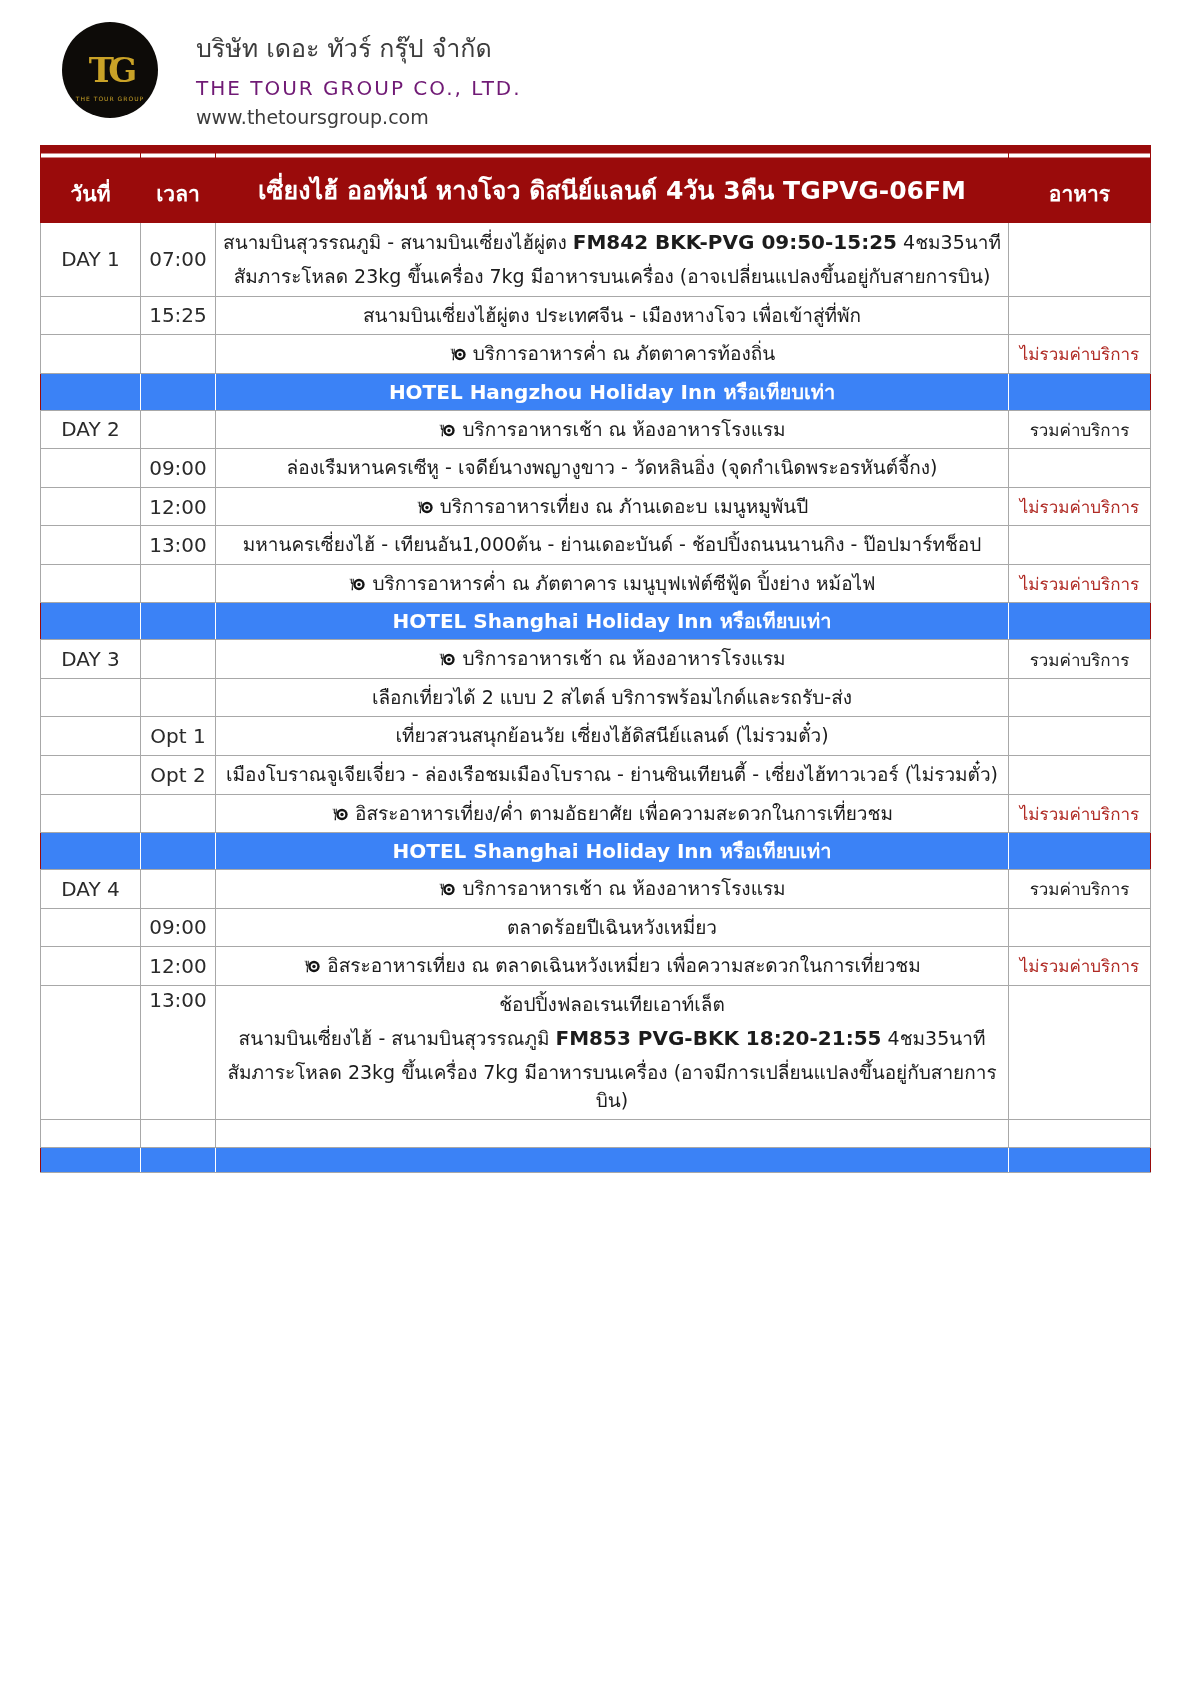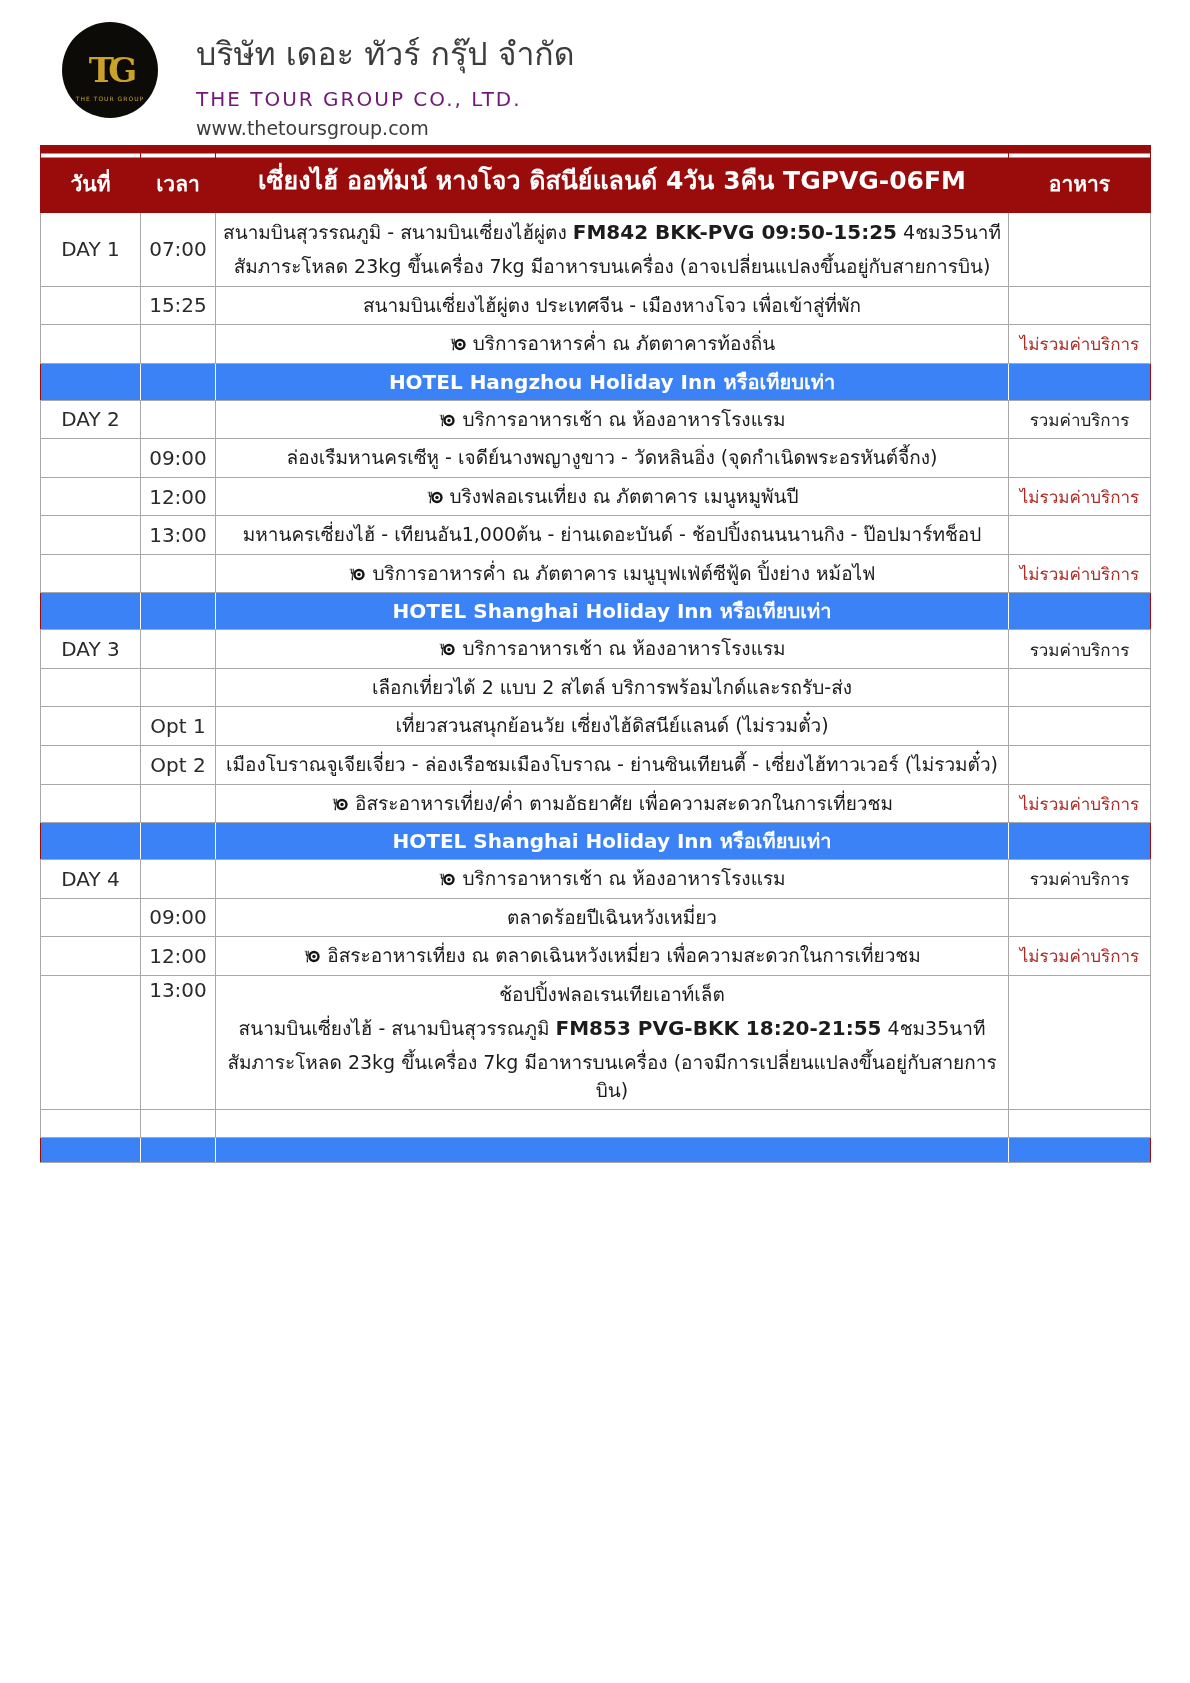--- a/index.html
+++ b/index.html
@@ -19,36 +19,36 @@
   }
   .logo .monogram {
     color:#c9a227; font-family:"DejaVu Serif","Liberation Serif",serif;
     font-size:34px; font-weight:bold; letter-spacing:-6px; line-height:1;
   }
   .logo .logo-sub {
     position:absolute; bottom:16px; left:0; right:0; text-align:center;
     color:#c9a227; font-size:6px; letter-spacing:1px;
   }
   .company-text { margin-left:38px; padding-top:6px; }
-  .company-text .th { font-size:32px; color:#3c3c3c; }
+  .company-text .th { font-size:25px; color:#3c3c3c; }
   .company-text .en { font-size:20px; color:#701a75; letter-spacing:2px; margin-top:8px; }
   .company-text .web { font-size:19px; color:#3c3c3c; margin-top:6px; }
 
   
   .table-wrap { position:absolute; left:40px; top:145px; width:1110px; }
   table { border-collapse:collapse; width:1110px; table-layout:fixed; }
   col.c-day  { width:100px; }
   col.c-time { width:75px; }
   col.c-main { width:793px; }
   col.c-meal { width:142px; }
 
   th, td { border:1.5px solid #a8a8a8; vertical-align:middle; }
 
   thead th {
-    height:67px; padding:0;
+    height:77px; padding:0;
     background:linear-gradient(to bottom,#9a0b0b 0,#9a0b0b 7px,#ffffff 7px,#ffffff 11px,#9a0b0b 11px,#9a0b0b 100%);
     color:#ffffff; font-weight:bold; text-align:center;
     border:1.5px solid #9a0b0b; vertical-align:bottom; padding-bottom:12px;
   }
   thead th.small { font-size:21px; }
   thead th.big  { font-size:25px; }
 
   td { background:#ffffff; text-align:center; font-size:19px; padding:2px 6px; }
   td.day-cell  { font-size:20px; color:#2a2a2a; }
   td.time-cell { font-size:20px; color:#2a2a2a; }
@@ -168,21 +168,21 @@
           <td class="day-cell"></td>
           <td class="time-cell">12:00</td>
           <td class="detail-cell">
             <div class="line"><svg class="meal-icon" width="17" height="15" viewBox="0 0 24 18">
                 <g fill="#141414">
                   <path d="M2.2 1h1.3v5h1V1h1.3v5h1V1h1.3v5.2c0 1-.6 1.9-1.5 2.3l.5 8.5h-2l.5-8.5C4.7 8.1 4.1 7.2 4.1 6.2z"></path>
                   <circle cx="15.5" cy="9" r="8"></circle>
                 </g>
                 <circle cx="15.5" cy="9" r="4.6" fill="#ffffff"></circle>
                 <circle cx="15.5" cy="9" r="2.4" fill="#141414"></circle>
-              </svg><span>บริงฟลอเรนเที่ยง ณ ภัตตาคาร เมนูหมูพันปี</span></div>
+              </svg><span>บริการอาหารเที่ยง ณ ภัานเดอะบ เมนูหมูพันปี</span></div>
           </td>
           <td class="meal-cell not-included">ไม่รวมค่าบริการ</td>
         </tr>
         <tr style="height: 31px;">
           <td class="day-cell"></td>
           <td class="time-cell">13:00</td>
           <td class="detail-cell">
             <div class="line"><span>มหานครเซี่ยงไฮ้ - เทียนอัน1,000ต้น - ย่านเดอะบันด์ - ช้อปปิ้งถนนนานกิง - ป๊อปมาร์ทช็อป</span></div>
           </td>
           <td class="meal-cell"></td>

